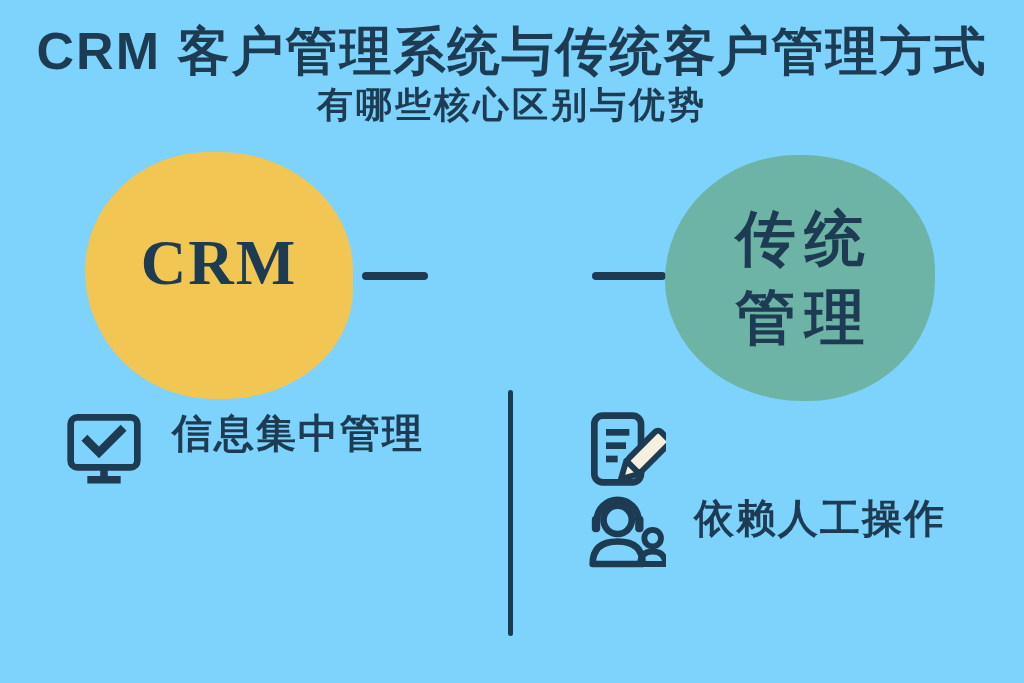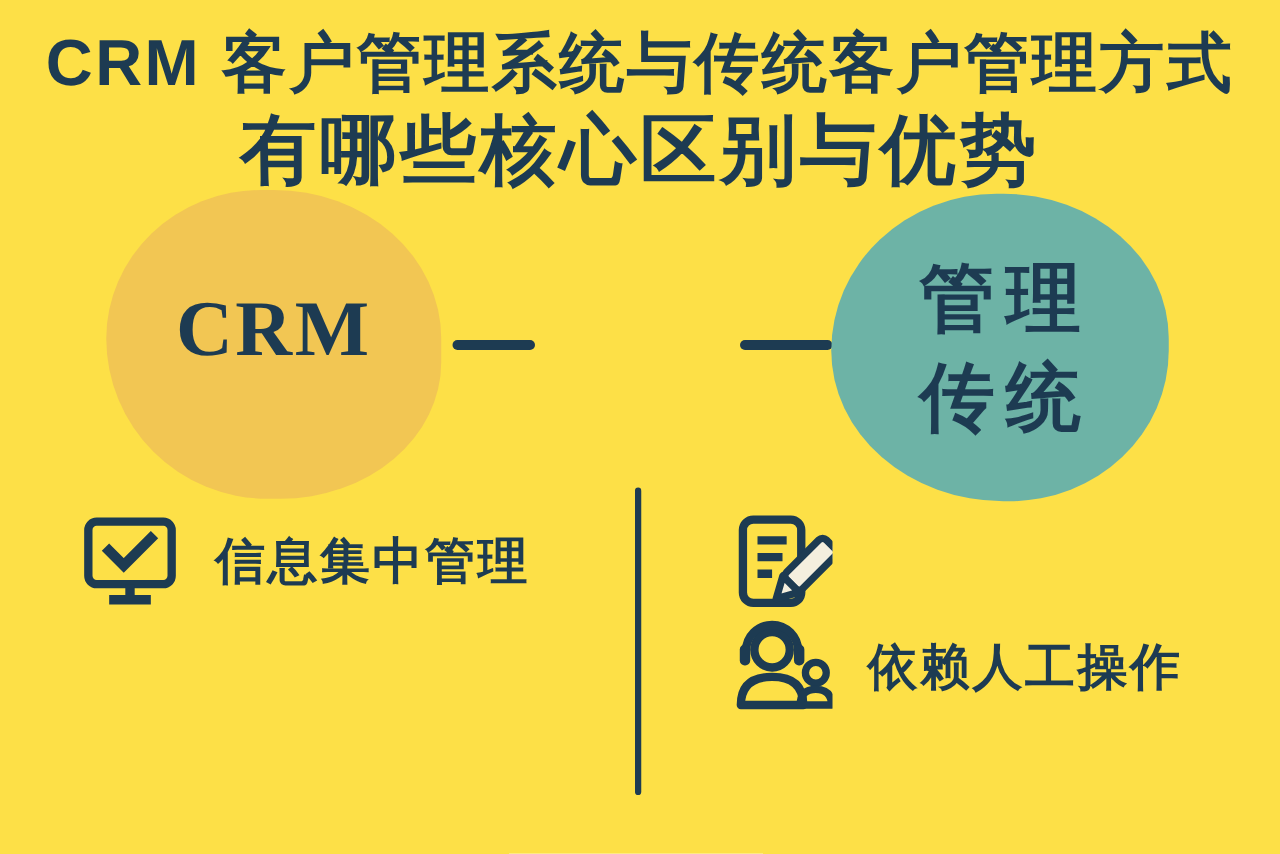--- a/index.html
+++ b/index.html
@@ -1,30 +1,30 @@
 <!DOCTYPE html>
 <html><head>
 <meta charset="utf-8">
 <style>
   html,body{margin:0;padding:0;}
   .canvas{
     position:relative;
     width:1024px;height:683px;
-    background:#fde047;
+    background:#7dd3fc;
     overflow:hidden;
     font-family:"Liberation Sans","DejaVu Sans",sans-serif;
     color:#1d3b52;
   }
   
   .title{
     position:absolute;top:20px;left:0;width:1024px;
     text-align:center;font-weight:800;line-height:1.22;
   }
   .title .line1{font-size:52px;letter-spacing:2px;}
-  .title .line2{font-size:61px;letter-spacing:3px;}
+  .title .line2{font-size:36px;letter-spacing:3px;}
   
   .circle{position:absolute;display:flex;align-items:center;justify-content:center;}
   .crm-circle{
     left:85px;top:152px;width:268px;height:247px;
     background:#f2c653;
     border-radius:48% 52% 50% 50% / 50% 50% 46% 54%;
   }
   .crm-text{font-size:63px;font-weight:800;letter-spacing:2px;transform:translateY(-12px);font-family:Liberation Serif, serif;}
   .vs-circle{
     left:427px;top:193px;width:146px;height:146px;
@@ -44,21 +44,21 @@
   .connector.right{left:592px;width:74px;}
   
   .divider{
     position:absolute;left:508px;top:390px;width:5px;height:246px;
     background:#1d3b52;border-radius:3px;
   }
   
   .features{position:absolute;top:406px;}
   .features.left-col{left:62px;}
   .features.right-col{left:584px;}
-  .feature-row{display:flex;align-items:center;height:85px;font-family:Liberation Mono, monospace;}
+  .feature-row{display:flex;height:85px;font-family:Liberation Mono, monospace;}
   .icon-box{width:84px;display:flex;align-items:center;justify-content:center;flex:none;}
   .feature-label{
     font-size:40px;font-weight:800;letter-spacing:2px;
     white-space:nowrap;margin-left:26px;
   }
   svg{display:block;}
   .st{stroke:#1d3b52;fill:none;}
   .fl{fill:#1d3b52;stroke:none;}
 </style>
 </head>
@@ -74,22 +74,22 @@
   <div class="circle crm-circle">
     <span class="crm-text">CRM</span>
   </div>
 
   <div class="connector left"></div>
 
 
   <div class="connector right"></div>
 
   <div class="circle trad-circle">
+    <span class="trad-line">传统</span>
     <span class="trad-line">管理</span>
-    <span class="trad-line">传统</span>
   </div>
 
   <div class="divider"></div>
 
   <div class="features left-col">
 
     <div class="feature-row">
       <span class="icon-box">
         <svg width="80" height="80" viewBox="0 0 48 48">
           <rect class="st" x="4" y="5" width="40" height="30" rx="4" stroke-width="4"></rect>

